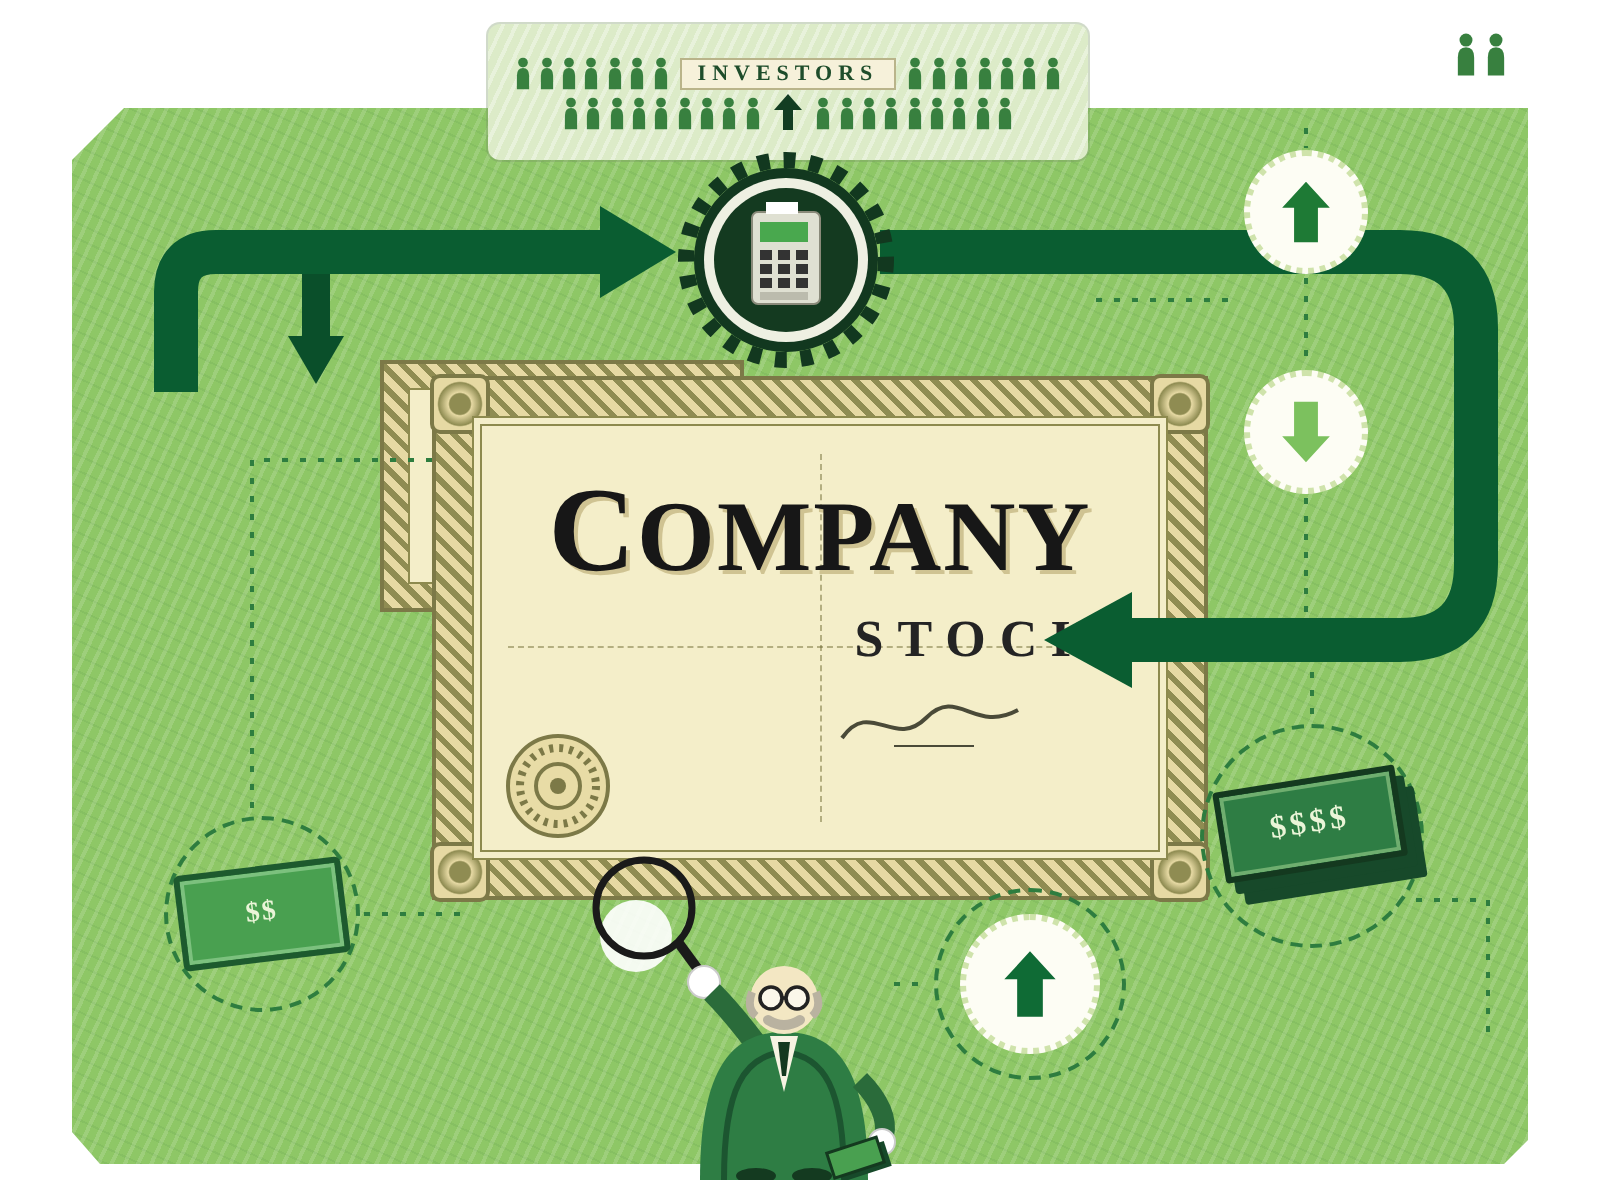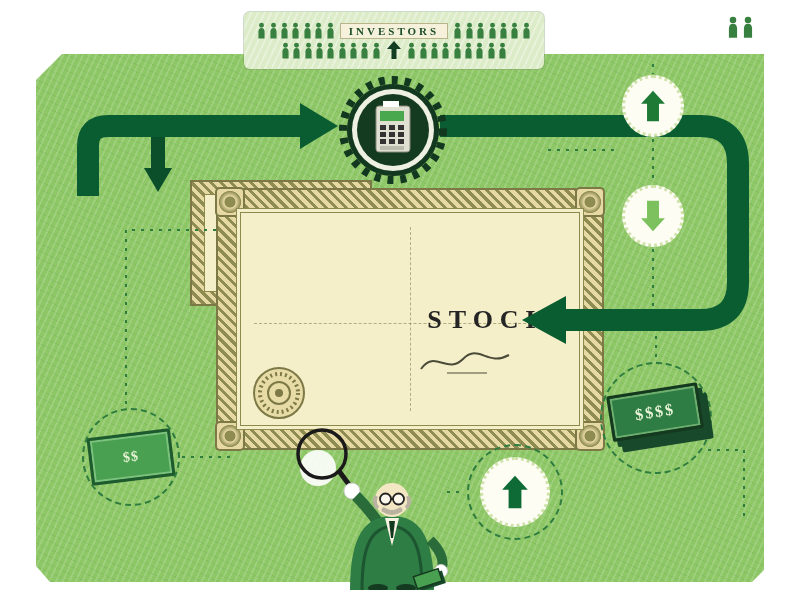--- a/index.html
+++ b/index.html
@@ -17,21 +17,21 @@
 
   
   #overlay{position:absolute;left:0;top:0;width:800px;height:600px;z-index:5;pointer-events:none;}
   .pipe{stroke:#0a5d31;stroke-width:22;fill:none;stroke-linejoin:round;}
   .pipe-thin{stroke:#0a4f2a;stroke-width:14;fill:none;}
   .dashed{stroke:#2e7d3f;stroke-width:2;fill:none;stroke-dasharray:3 6;}
   .head{fill:#0a5d31;}
   .head-dark{fill:#0a4f2a;}
 
   
-  #panel{position:absolute;left:244px;top:12px;width:300px;height:57px;z-index:6;
+  #panel{position:absolute;left:244px;top:12px;width:300px;height:68px;z-index:6;
     background:#dcebc8;border-radius:6px;
     background-image:repeating-linear-gradient(115deg, rgba(255,255,255,.35) 0 2px, rgba(255,255,255,0) 2px 6px);
     box-shadow:0 0 0 1px rgba(120,150,100,.35);
     display:flex;flex-direction:column;justify-content:center;gap:2px;padding:3px 0;box-sizing:border-box;}
   .prow{display:flex;align-items:flex-end;justify-content:center;gap:4px;}
   .pgroup{display:flex;align-items:flex-end;}
   .person{width:9px;height:17px;display:inline-block;margin:0 1.2px;}
   .person svg{width:100%;height:100%;fill:#38803f;}
   #investors-label{background:#f6f1da;border:1px solid #b9b48a;padding:1px 8px;
     font-family:"Liberation Serif",serif;font-weight:700;font-size:11px;letter-spacing:3px;
@@ -125,20 +125,21 @@
   </div>
 
   <div id="certificate" class="lace-bg">
     <div class="medal" style="left:-3px;top:-3px"></div>
     <div class="medal" style="right:-3px;top:-3px"></div>
     <div class="medal" style="left:-3px;bottom:-3px"></div>
     <div class="medal" style="right:-3px;bottom:-3px"></div>
     <div id="cert-paper">
       <div class="grid-v"></div>
       <div class="grid-h"></div>
+      <div id="cert-word1">COMPANY</div>
       <div id="cert-word2">STOCK</div>
       <svg id="seal" width="56" height="56" viewBox="0 0 56 56">
         <circle cx="28" cy="28" r="25" fill="#e8dca6" stroke="#7c7947" stroke-width="2"></circle>
         <circle cx="28" cy="28" r="19" fill="none" stroke="#7c7947" stroke-width="4" stroke-dasharray="2 3"></circle>
         <circle cx="28" cy="28" r="11" fill="#e8dca6" stroke="#7c7947" stroke-width="2"></circle>
         <circle cx="28" cy="28" r="4" fill="#7c7947"></circle>
       </svg>
       <svg id="signature" width="96" height="30" viewBox="0 0 96 30">
         <path d="M4 22 C18 2, 30 28, 46 12 S 70 20, 92 8" stroke="#4a4a38" stroke-width="2" fill="none"></path>
         <path d="M30 26 H70" stroke="#4a4a38" stroke-width="1" fill="none"></path>

